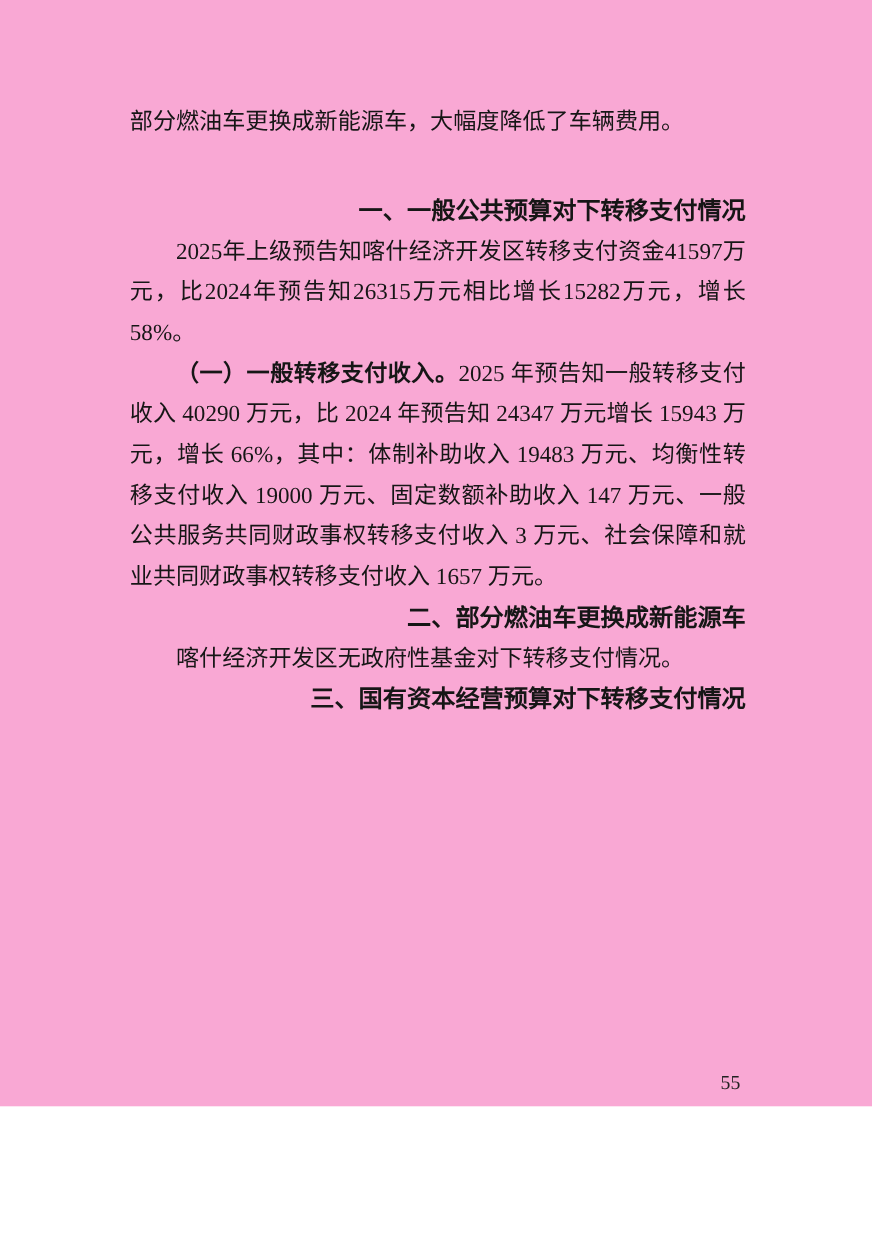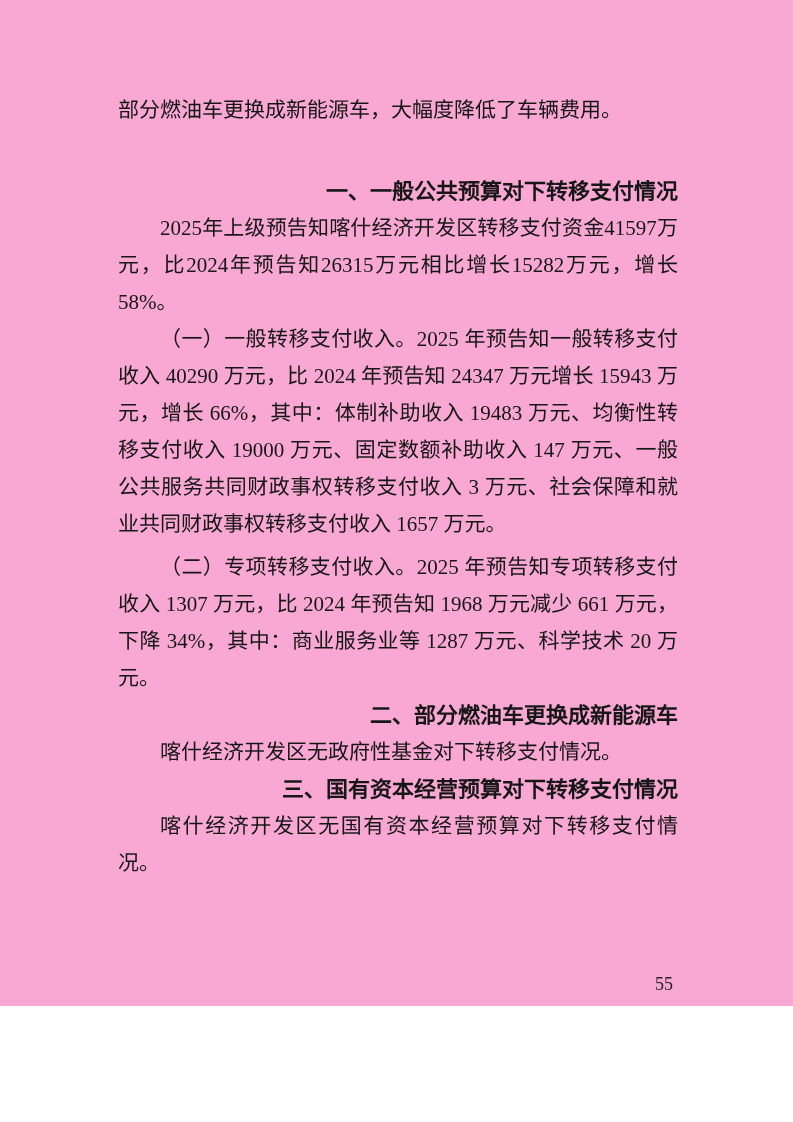--- a/index.html
+++ b/index.html
@@ -45,21 +45,21 @@
   .sec-heading {
     font-weight: bold;
     font-size: 22px;
     text-indent: 2em;
     text-align: right;
   }
   .sec-heading.first {
     margin-top: 44px !important;
   }
   .lead {
-    font-weight: normal;
+    font-weight: bold;
   }
   .para-gap {
     margin-top: 6px !important;
   }
   .page-number {
     position: absolute;
     left: 655px;
     top: 972px;
     font-size: 18px;
     line-height: 24px;
@@ -76,27 +76,25 @@
 
     <p>部分燃油车更换成新能源车，大幅度降低了车辆费用。</p>
 
 
     <p class="sec-heading first">一、一般公共预算对下转移支付情况</p>
 
     <p class="indent">2025年上级预告知喀什经济开发区转移支付资金41597万元，比2024年预告知26315万元相比增长15282万元，增长58%。</p>
 
     <p class="indent"><span class="lead">（一）一般转移支付收入。</span><span>2025 年预告知一般转移支付收入 40290 万元，比 2024 年预告知 24347 万元增长 15943 万元，增长 66%，其中：体制补助收入 19483 万元、均衡性转移支付收入 19000 万元、固定数额补助收入 147 万元、一般公共服务共同财政事权转移支付收入 3 万元、社会保障和就业共同财政事权转移支付收入 1657 万元。</span></p>
 
-    <p class="indent para-gap"><span class="lead">（二）专项转移支付收入。</span><span>2025 年预告知专项转移支付收入 1307 万元，比 2024 年预告知 1968 万元减少 661 万元，下降 34%，其中：商业服务业等 1287 万元、科学技术 20 万元。</span></p>
 
     <p class="sec-heading">二、部分燃油车更换成新能源车</p>
 
     <p class="indent">喀什经济开发区无政府性基金对下转移支付情况。</p>
 
     <p class="sec-heading">三、国有资本经营预算对下转移支付情况</p>
 
-    <p class="indent">喀什经济开发区无国有资本经营预算对下转移支付情况。</p>
 
   </div>
 
   <div class="page-number">55</div>
 
 </div>
 
 </body></html>

